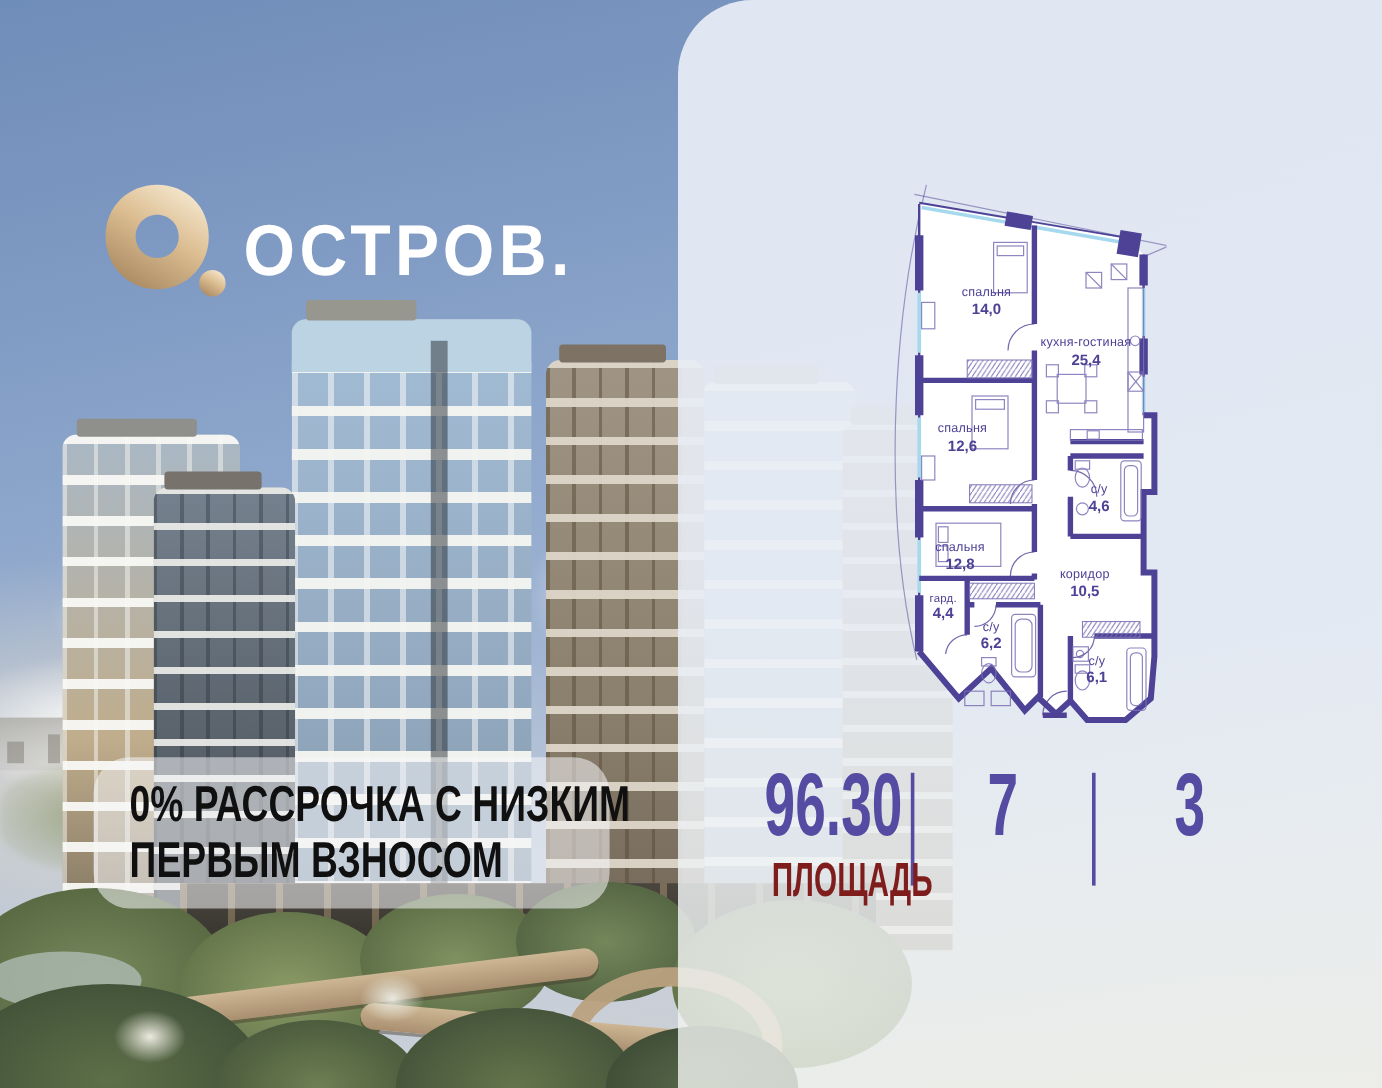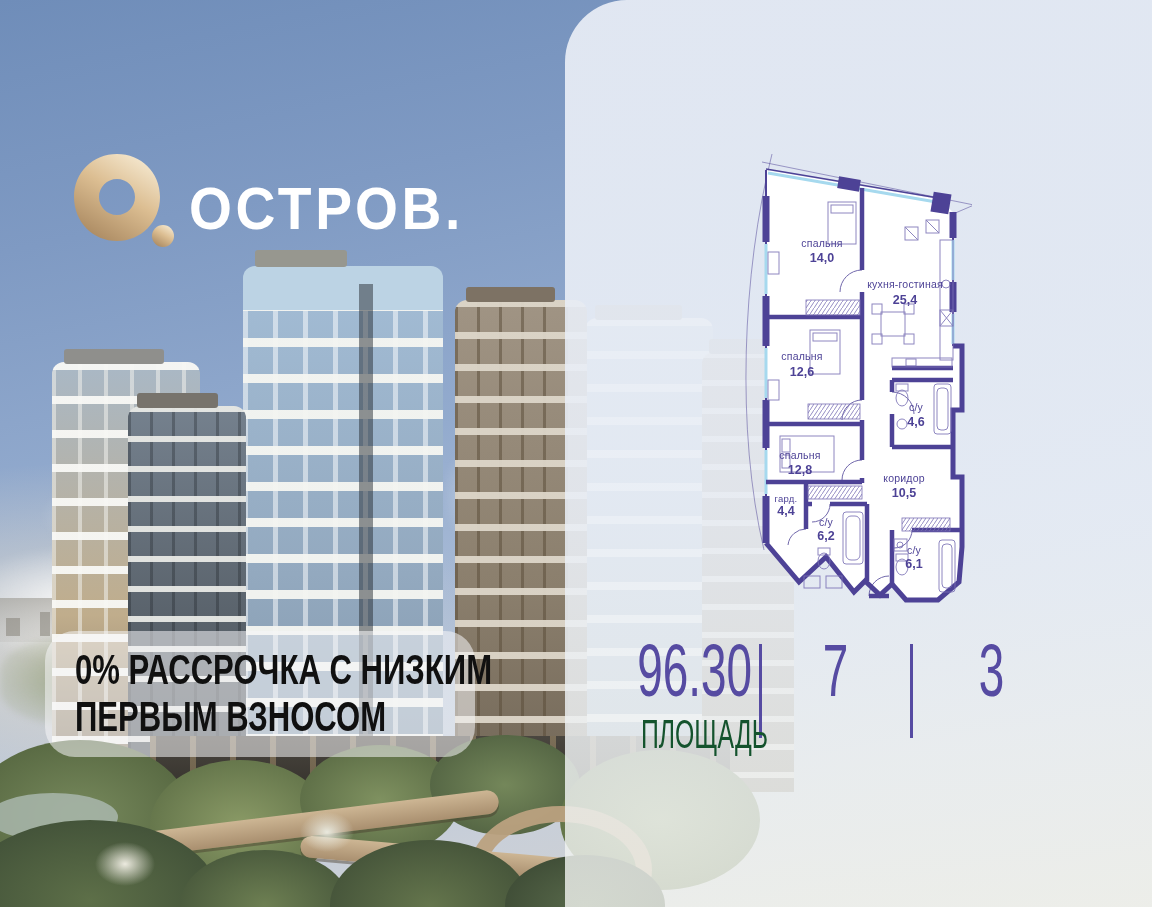--- a/index.html
+++ b/index.html
@@ -69,44 +69,44 @@
   .blob{position:absolute;border-radius:50%;}
   .pond{position:absolute;left:-12px;top:793px;width:130px;height:48px;border-radius:50%;
     background:#a9b7ad;opacity:.85;}
   .deck{position:absolute;background:linear-gradient(180deg,#cdb694,#a98f6f);border-radius:14px;box-shadow:0 3px 0 rgba(70,60,45,.45);}
   .d1{left:120px;top:812px;width:380px;height:24px;transform:rotate(-7deg);}
   .d2{left:300px;top:848px;width:300px;height:22px;transform:rotate(5deg);}
   .d3{left:470px;top:806px;width:150px;height:96px;border-radius:50%;background:none;
     border:16px solid rgba(187,161,128,.95);box-shadow:none;}
 
   
-  .logo{position:absolute;left:71px;top:150px;width:460px;height:110px;}
+  .logo{position:absolute;left:85px;top:150px;width:460px;height:110px;}
   .logo-text{position:absolute;left:118px;top:24px;color:#ffffff;font-weight:bold;font-size:60px;
     letter-spacing:4px;transform:scaleX(.92);transform-origin:left top;white-space:nowrap;}
 
   
-  .ribbon{position:absolute;left:45px;top:631px;width:430px;height:126px;border-radius:30px;
+  .ribbon{position:absolute;left:78px;top:631px;width:430px;height:126px;border-radius:30px;
     background:rgba(245,246,247,.55);z-index:15;}
   .ribbon .txt{position:absolute;left:30px;top:15px;color:#101010;font-weight:bold;font-size:42px;
     line-height:1.12;transform:scaleX(.74);transform-origin:left top;white-space:nowrap;}
 
   
   .panel{position:absolute;left:565px;top:0;right:0;bottom:0;border-top-left-radius:62px;z-index:20;
     background:linear-gradient(180deg,rgba(231,236,245,.94) 0%,rgba(233,238,246,.9) 55%,rgba(242,244,240,.8) 100%);}
 
   .plan{position:absolute;left:742px;top:152px;width:230px;height:462px;z-index:22;}
 
   
   .stats{position:absolute;left:602px;top:636px;width:468px;display:flex;z-index:22;}
   .stat{width:157px;text-align:center;}
   .stat:nth-child(3){width:148px;}
   .sep{width:3px;height:94px;background:#564ba2;margin-top:8px;}
-  .num{font-size:74px;line-height:.95;font-weight:normal;color:#564ba2;}
+  .num{font-size:74px;line-height:.95;font-weight:bold;color:#564ba2;}
   .num span{display:inline-block;transform:scaleX(.62);white-space:nowrap;}
-  .lbl{margin-top:8px;font-size:40px;line-height:1;font-weight:normal;color:#14532d;}
+  .lbl{margin-top:8px;font-size:40px;line-height:1;font-weight:bold;color:#7f1d1d;}
   .lbl span{display:inline-block;transform:scaleX(.62);white-space:nowrap;}
 
   
   .plan text{font-family:"Liberation Sans",sans-serif;fill:#4d4296;}
   .rn{font-size:10.5px;letter-spacing:.2px;}
   .ra{font-size:12.5px;font-weight:bold;}
   .rn.small{font-size:9.5px;}
 </style>
 </head>
 <body>

